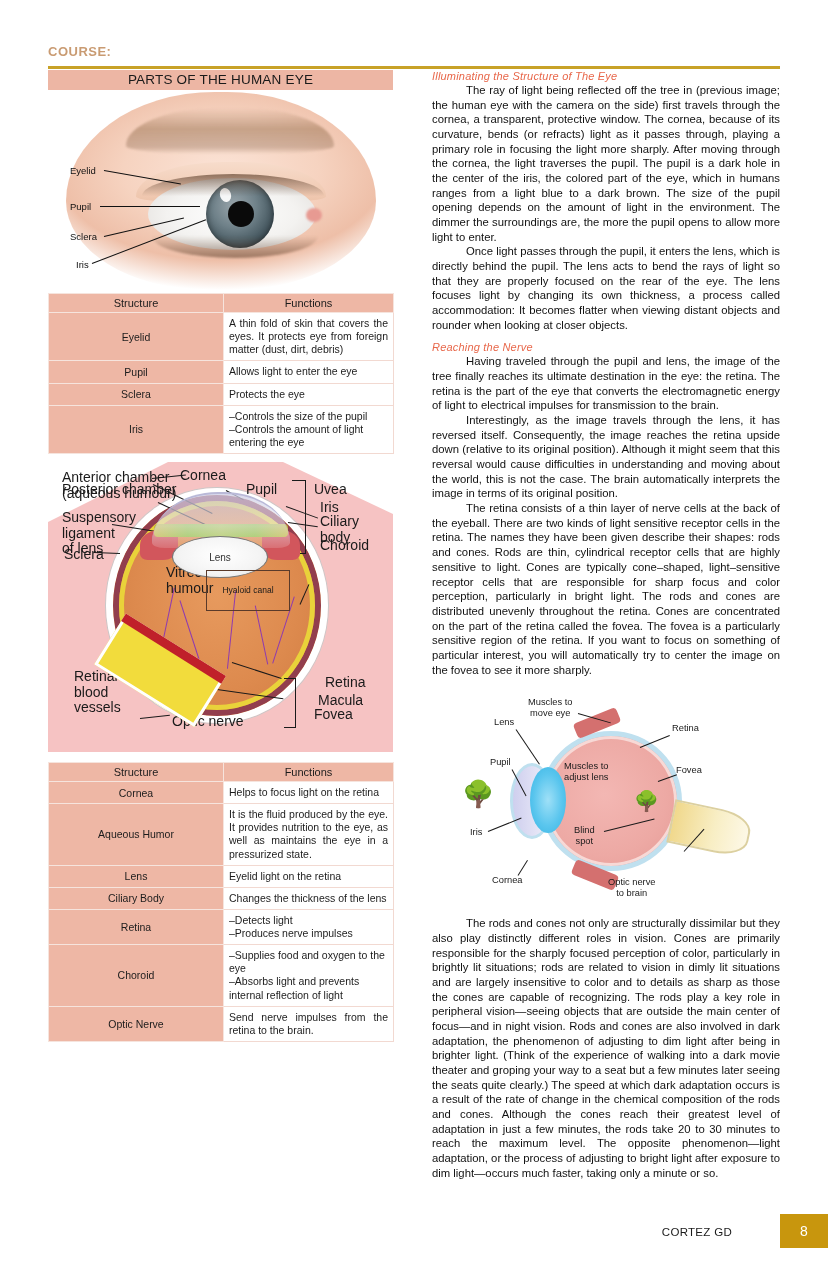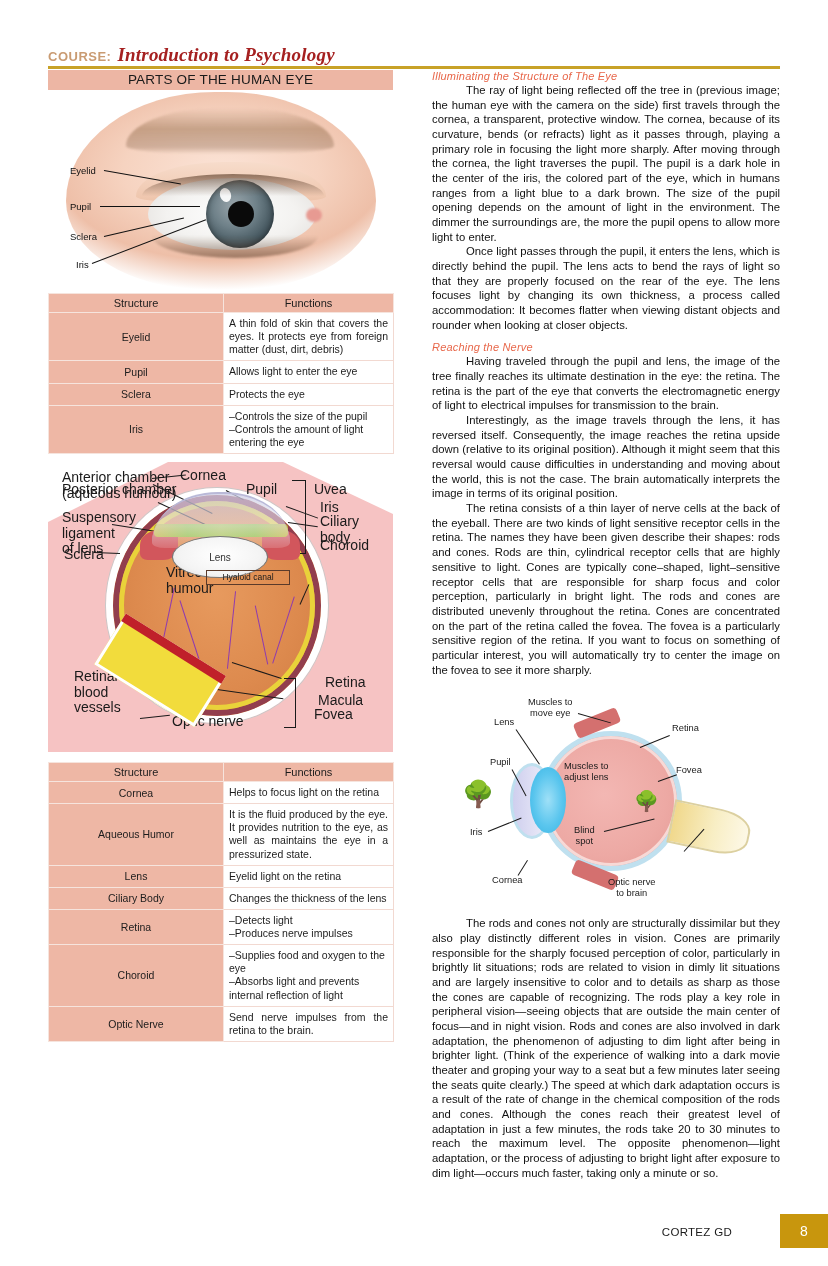--- a/index.html
+++ b/index.html
@@ -333,21 +333,21 @@
     left: 60px; top: 214px;
     width: 118px; height: 9px;
     background: #c0202a;
     transform: rotate(32deg);
     transform-origin: right top;
     z-index: 4;
   }
   .hyaloid-box {
     position: absolute;
     left: 158px; top: 108px;
-    width: 84px; height: 15px;
+    width: 84px; height: 41px;
     border: 1px solid #5a3a2a;
     font-size: 8.5px;
     color: #1a1a1a;
     display: flex;
     align-items: center;
     justify-content: center;
     text-align: center;
     line-height: 1.1;
     background: transparent;
     z-index: 6;
@@ -475,21 +475,20 @@
     justify-content: center;
   }
 </style>
 </head>
 <body>
 
 <div class="page">
 
   <div class="course-header">
     <span class="course-label">COURSE:</span>
-    <span class="course-title">Introduction to Psychology</span>
   </div>
   <div class="header-rule"></div>
 
   <div class="col-left">
 
     <div class="banner">PARTS OF THE HUMAN EYE</div>
 
     <div class="eye-photo">
       <div class="skin"></div>
       <div class="brow"></div>

